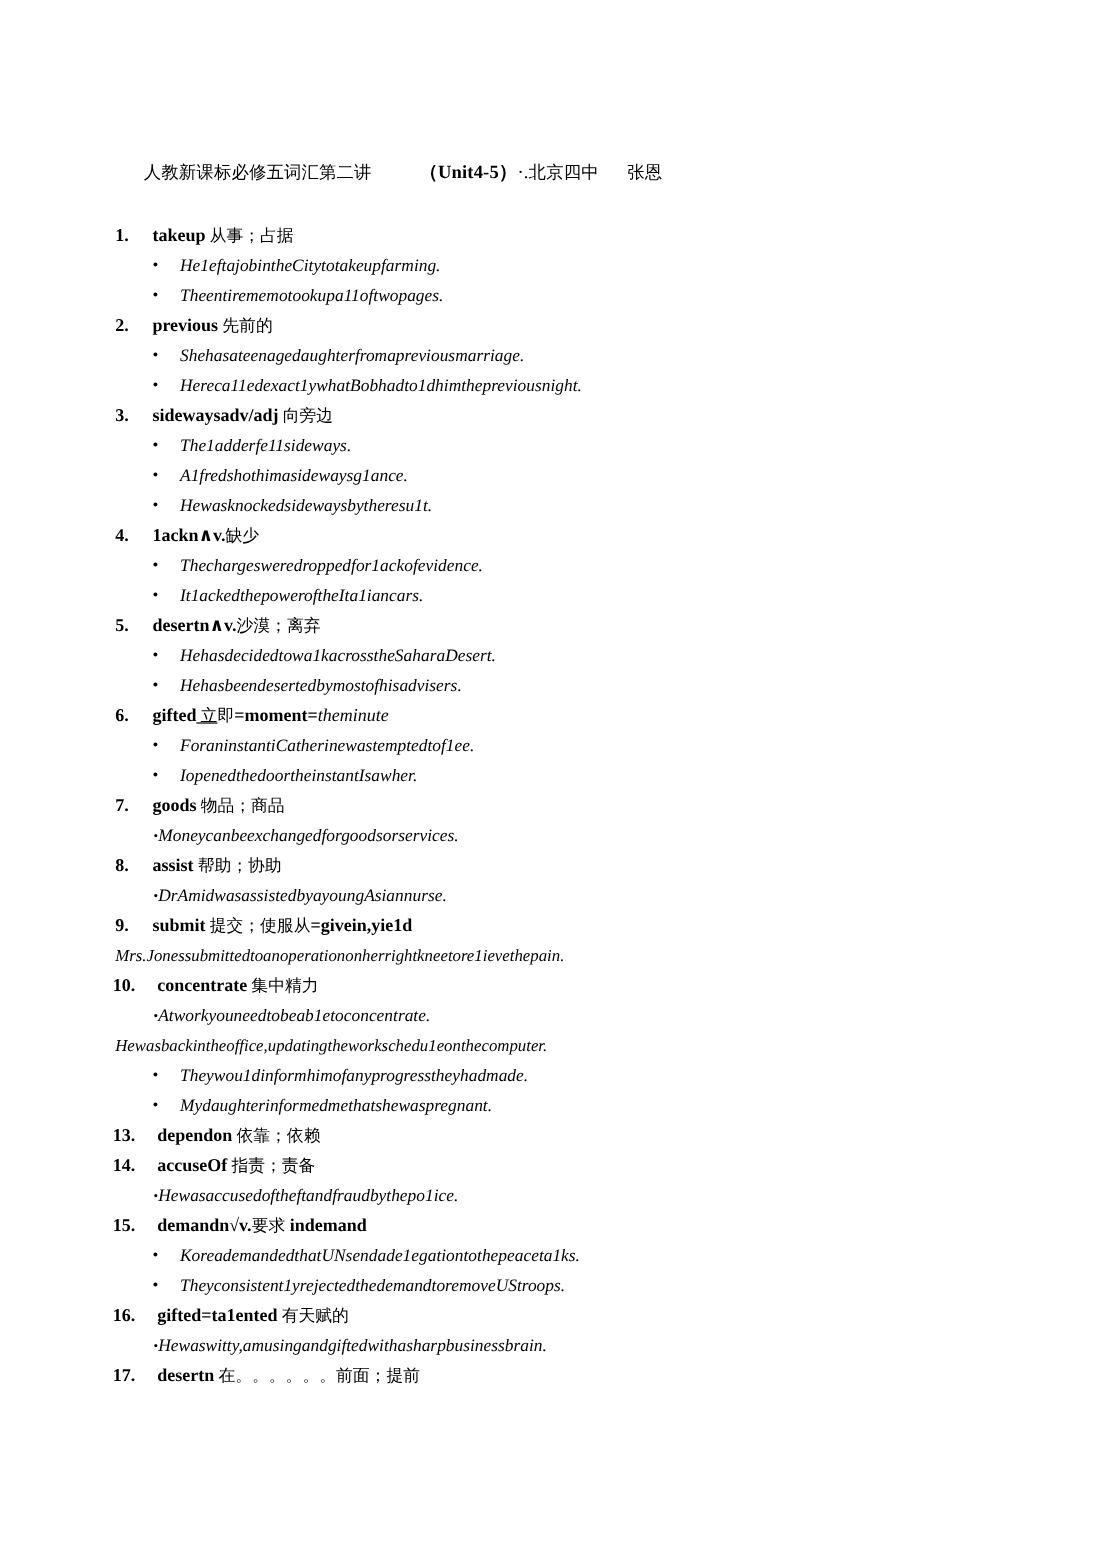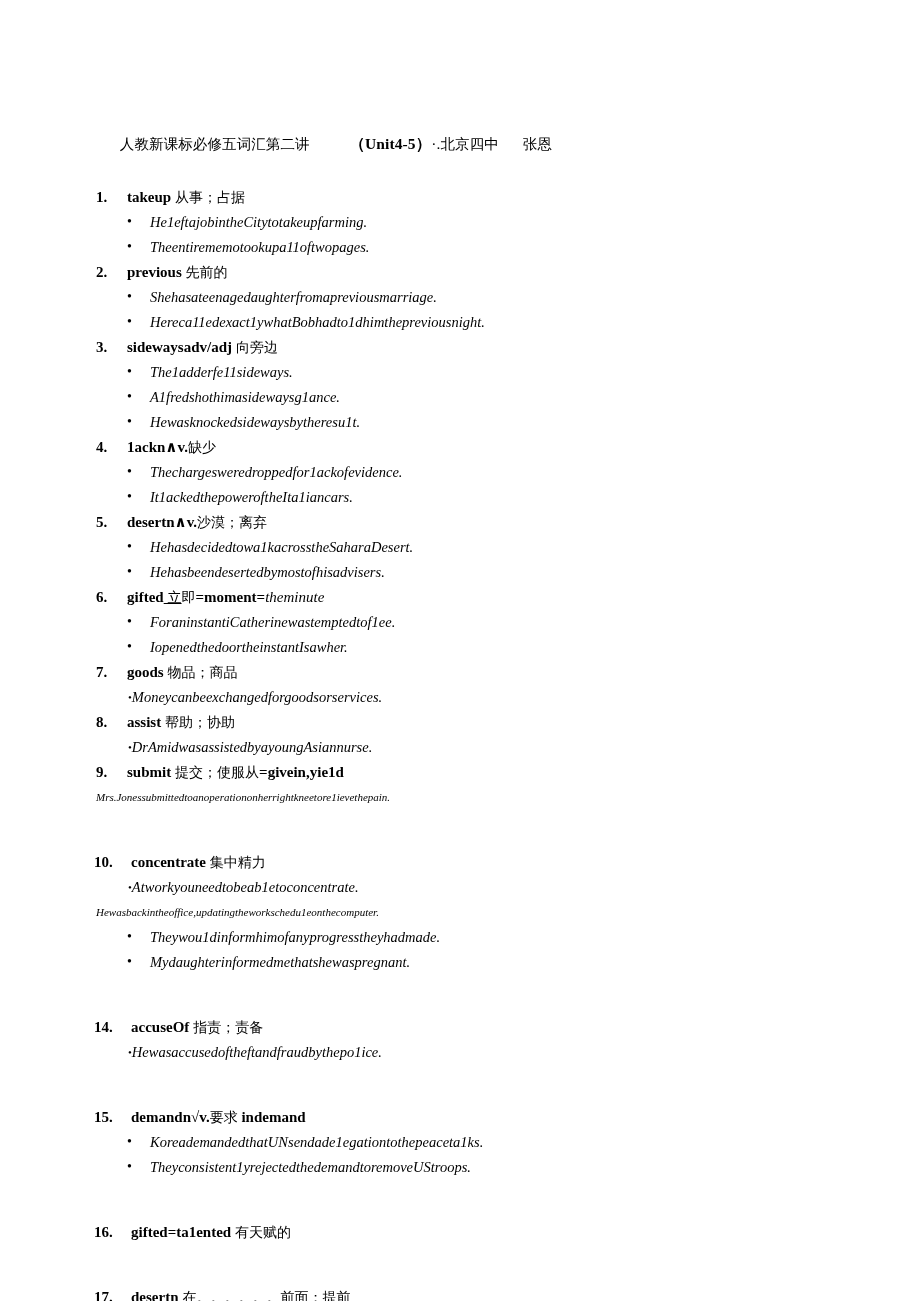--- a/index.html
+++ b/index.html
@@ -47,38 +47,38 @@
   
   .entry { position: relative; }
 
   .term-line {
     position: relative;
     font-size: 15px;
     line-height: 25px;
     white-space: pre;
     padding-left: 31px;
   }
-  .term-line.wide { padding-left: 35px; margin-top: 40px; }
+  .term-line.wide { padding-left: 35px; }
 
   .num {
     position: absolute;
     left: 0;
     top: 0;
     font-weight: bold;
     font-size: 15px;
     font-family: "Liberation Serif", serif;
   }
   .num.wide { left: -2px; }
 
   .term {
     font-weight: bold;
     font-size: 15px;
   }
   .cn {
-    font-family: Liberation Sans, sans-serif;
+    font-family: Liberation Serif, serif;
     font-size: 14px;
     font-weight: normal;
   }
   .it {
     font-style: italic;
     font-weight: normal;
   }
   .ul { text-decoration: underline; }
 
   
@@ -107,21 +107,21 @@
     padding-left: 32px;
   }
   .ex-inline .dot {
     font-style: normal;
     font-size: 11px;
     vertical-align: 1px;
   }
 
   
   .ex-flush {
-    font-size: 11px;
+    font-size: 14px;
     line-height: 25px;
     font-style: italic;
     white-space: pre;
     padding-left: 0px;
   }
 </style>
 </head>
 <body>
 
 <div class="page">
@@ -180,32 +180,34 @@
           <div class="ex-inline"><span class="dot">•</span><span>Atworkyouneedtobeab1etoconcentrate.</span></div>
         </div>
         <div class="entry">
           <div class="ex-flush"><span>Hewasbackintheoffice,updatingtheworkschedu1eonthecomputer.</span></div>
         </div>
         <div class="entry">
           <div class="ex-bullet"><span class="dot">•</span><span>Theywou1dinformhimofanyprogresstheyhadmade.</span></div>
           <div class="ex-bullet"><span class="dot">•</span><span>Mydaughterinformedmethatshewaspregnant.</span></div>
         </div>
         <div class="entry">
+          <div class="term-line wide"><span class="num wide">13.</span><span class="term">dependon</span><span class="cn"> 依靠；依赖</span></div>
         </div>
         <div class="entry">
           <div class="term-line wide"><span class="num wide">14.</span><span class="term">accuseOf</span><span class="cn"> 指责；责备</span></div>
           <div class="ex-inline"><span class="dot">•</span><span>Hewasaccusedoftheftandfraudbythepo1ice.</span></div>
         </div>
         <div class="entry">
           <div class="term-line wide"><span class="num wide">15.</span><span class="term">demandn√v.</span><span class="cn">要求</span><span class="term"> indemand</span></div>
           <div class="ex-bullet"><span class="dot">•</span><span>KoreademandedthatUNsendade1egationtothepeaceta1ks.</span></div>
           <div class="ex-bullet"><span class="dot">•</span><span>Theyconsistent1yrejectedthedemandtoremoveUStroops.</span></div>
         </div>
         <div class="entry">
           <div class="term-line wide"><span class="num wide">16.</span><span class="term">gifted=ta1ented</span><span class="cn"> 有天赋的</span></div>
+          <div class="ex-inline"><span class="dot">•</span><span>Hewaswitty,amusingandgiftedwithasharpbusinessbrain.</span></div>
         </div>
         <div class="entry">
           <div class="term-line wide"><span class="num wide">17.</span><span class="term">desertn</span><span class="cn"> 在。。。。。。前面；提前</span></div>
         </div>
       </div>
 
   </div>
 </div>
 
 </body></html>

